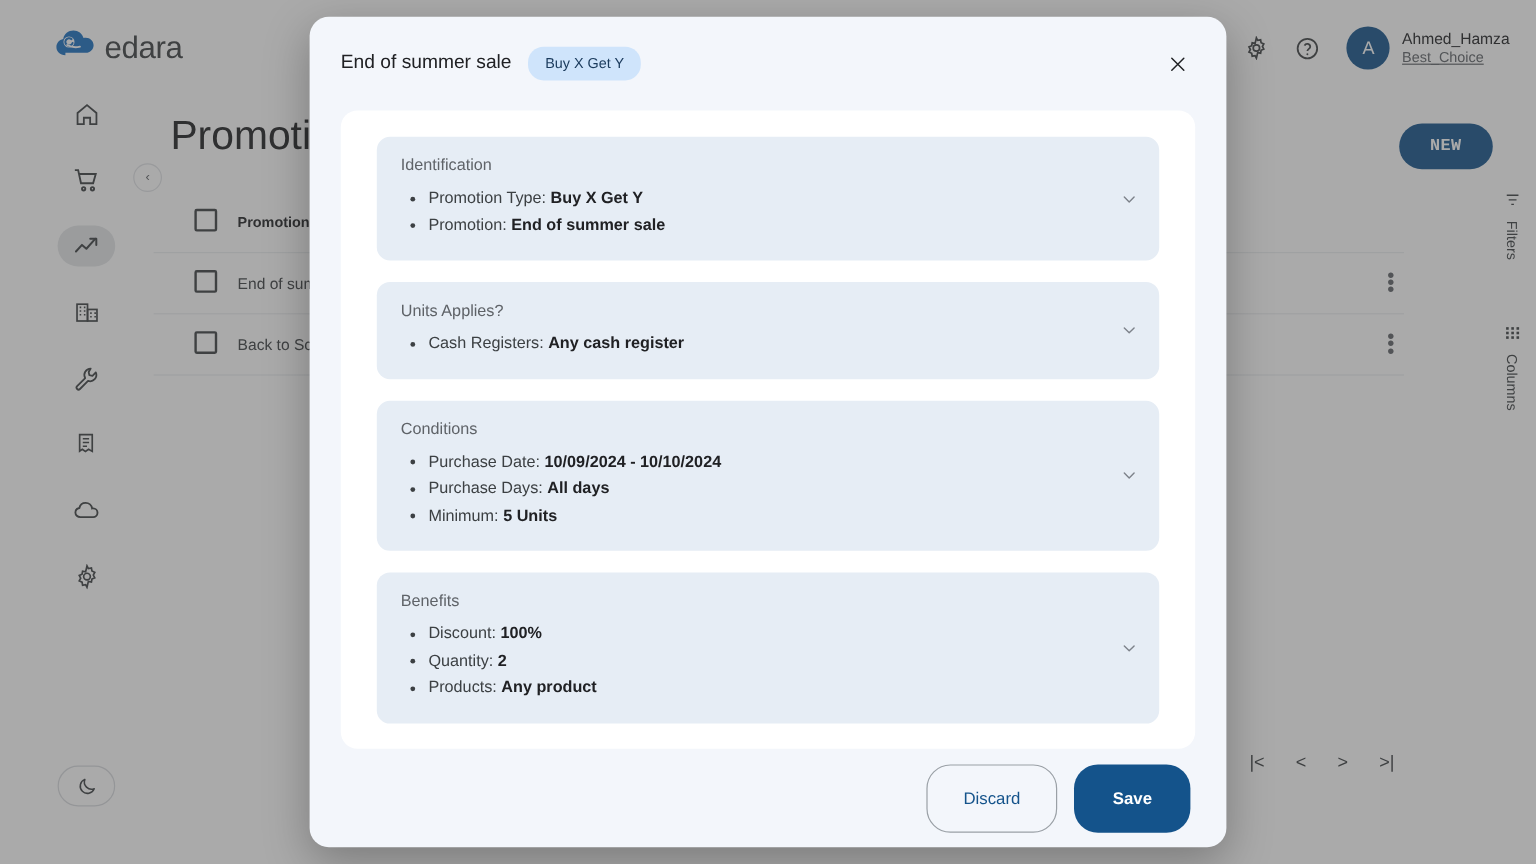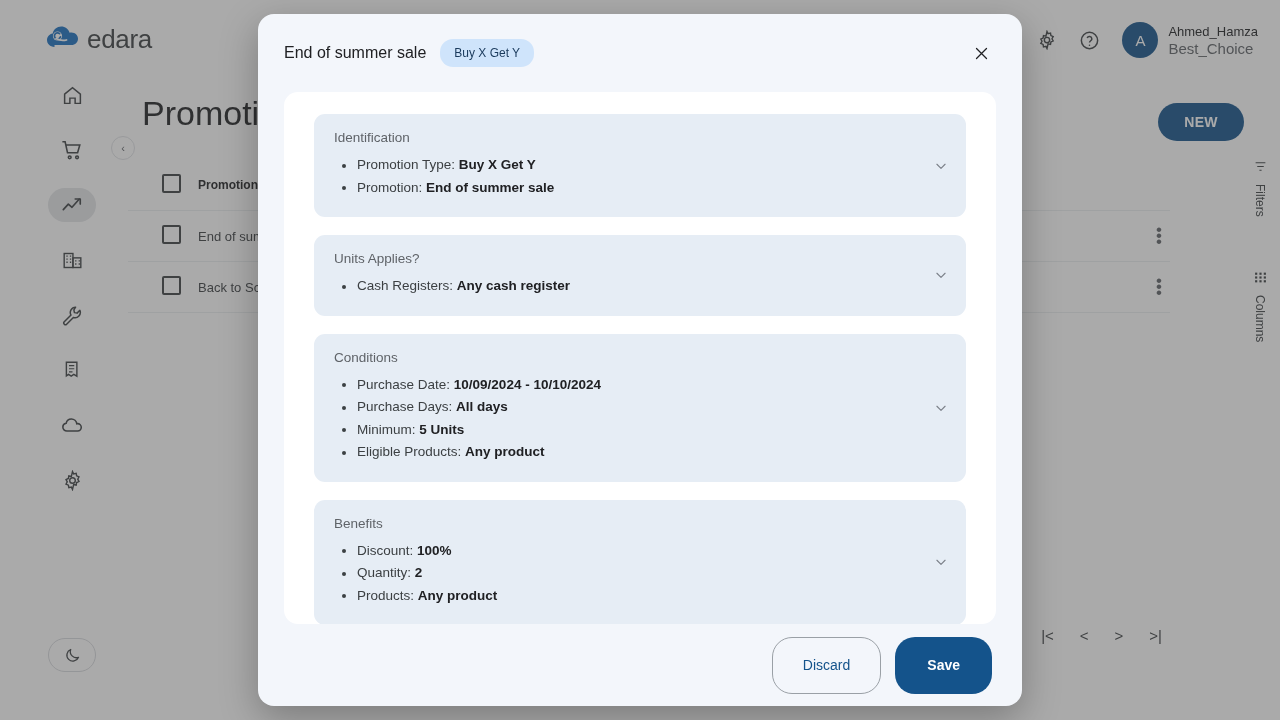--- a/index.html
+++ b/index.html
@@ -45,21 +45,21 @@
     cursor:pointer; color:#3c4043;
   }
 
   
   #content { flex:1; position:relative; padding-top:22px; }
   #page-title { font-size: 34px; color:#202124; font-weight:400; margin:72px 0 0 22px; }
   #new-btn {
     position:absolute; top:103px; right:36px;
     background:#14538b; color:#ffffff; border:none;
     border-radius:19px; height:38px; padding:0 26px;
-    font-size:14px; font-weight:700; letter-spacing:.4px; cursor:pointer;
+    font-size:14px; font-weight:700; letter-spacing:.4px; cursor:pointer;font-family:Liberation Mono, monospace;
   }
 
   #collapse-handle {
     position:absolute; left:-9px; top:136px;
     width:24px; height:24px; border-radius:12px;
     background:#ffffff; border:1px solid #e0e2e6;
     display:flex; align-items:center; justify-content:center;
     font-size:11px; color:#5f6368; cursor:pointer; z-index:3;
   }
 
@@ -104,21 +104,21 @@
   #topbar-right {
     position:absolute; top:22px; right:22px;
     display:flex; align-items:center; gap:22px;
   }
   .ticon { color:#3c4043; cursor:pointer; display:flex; }
   #avatar {
     width:36px; height:36px; border-radius:18px; background:#14538b;
     color:#ffffff; font-size:15px; display:flex; align-items:center; justify-content:center;
   }
   #user-meta .u-name { font-size:13px; color:#202124; }
-  #user-meta .u-org { font-size:15px; color:#5f6368; margin-top:1px; }
+  #user-meta .u-org { font-size:12px; color:#5f6368; margin-top:1px;text-decoration:underline; }
   #user-box { display:flex; align-items:center; gap:10px; cursor:pointer; }
 
   
   #scrim {
     position:absolute; inset:0;
     background: rgba(66,66,66,0.45);
     z-index: 10;
   }
 
   
@@ -415,21 +415,20 @@
           </svg>
       </span>
     </div>
 
     <div class="section">
       <div class="sec-title">Conditions</div>
       <ul class="sec-list">
         <li><span>Purchase Date:</span> <b>10/09/2024 - 10/10/2024</b></li>
         <li><span>Purchase Days:</span> <b>All days</b></li>
         <li><span>Minimum:</span> <b>5 Units</b></li>
-        <li><span>Eligible Products:</span> <b>Any product</b></li>
       </ul>
       <span class="sec-chevron">
         <svg width="14" height="14" viewBox="0 0 24 24" fill="none" stroke="currentColor" stroke-width="2" stroke-linecap="round" stroke-linejoin="round">
             <path d="M5 9l7 7 7-7"></path>
           </svg>
       </span>
     </div>
 
     <div class="section">
       <div class="sec-title">Benefits</div>

